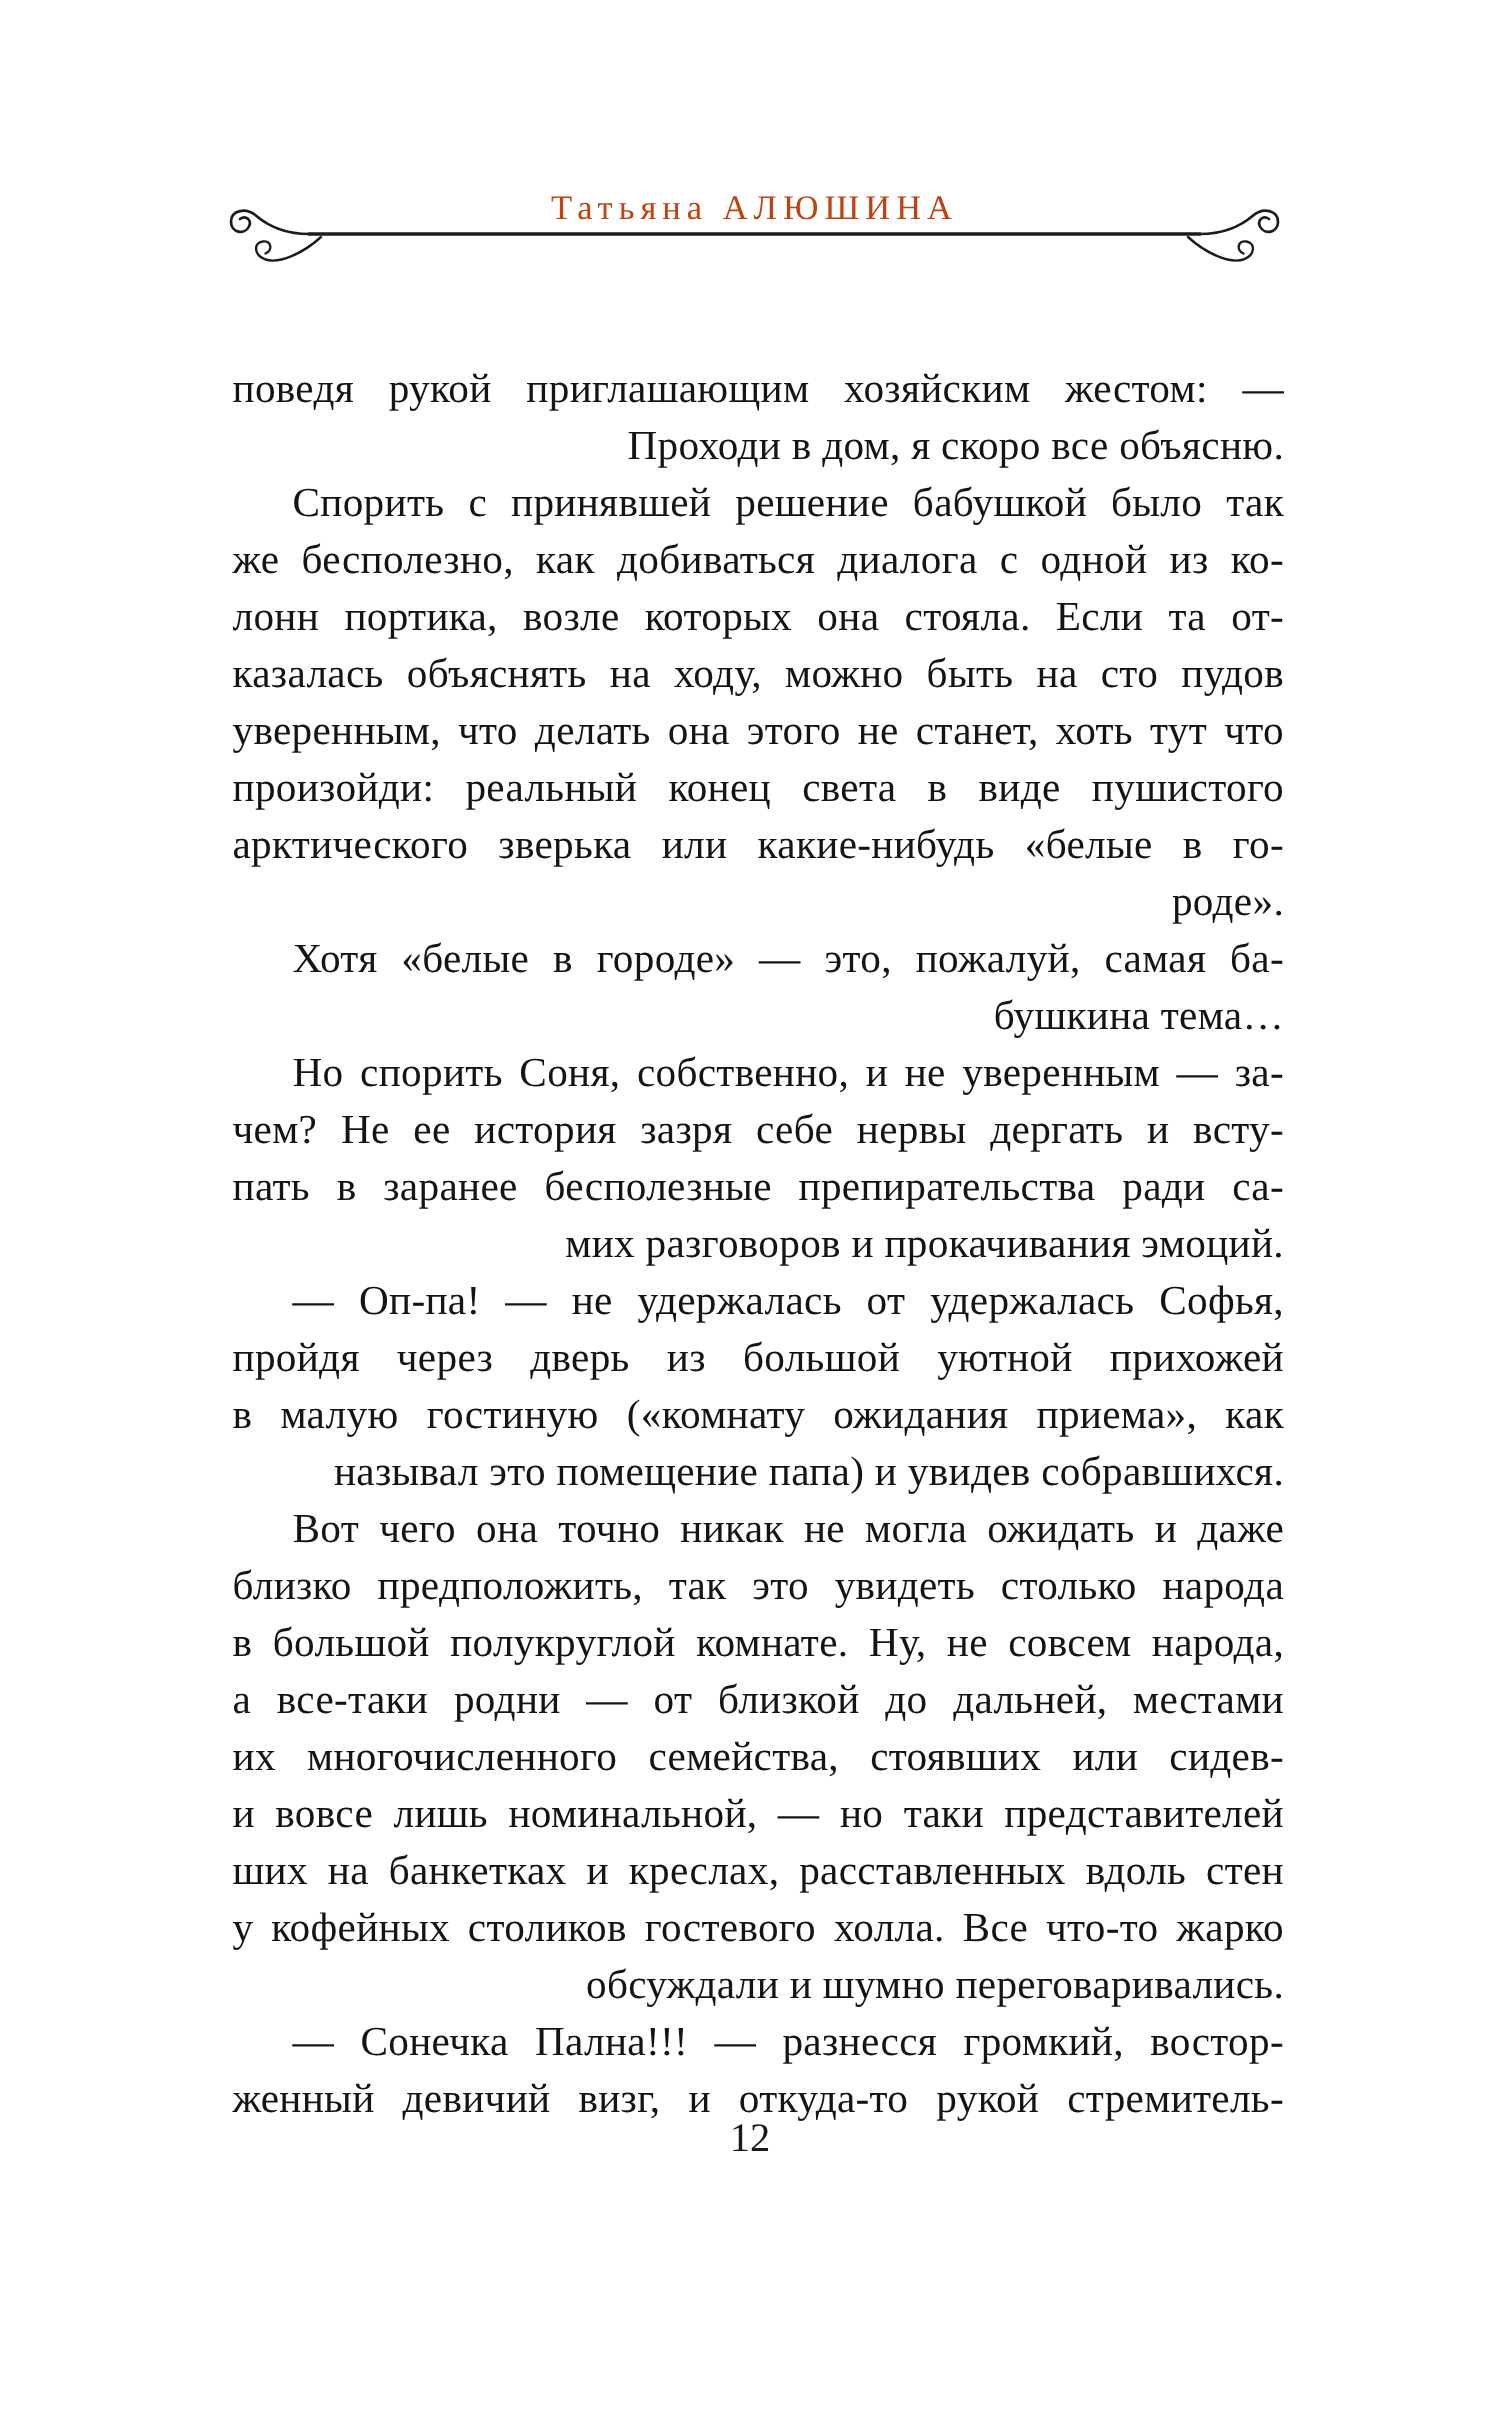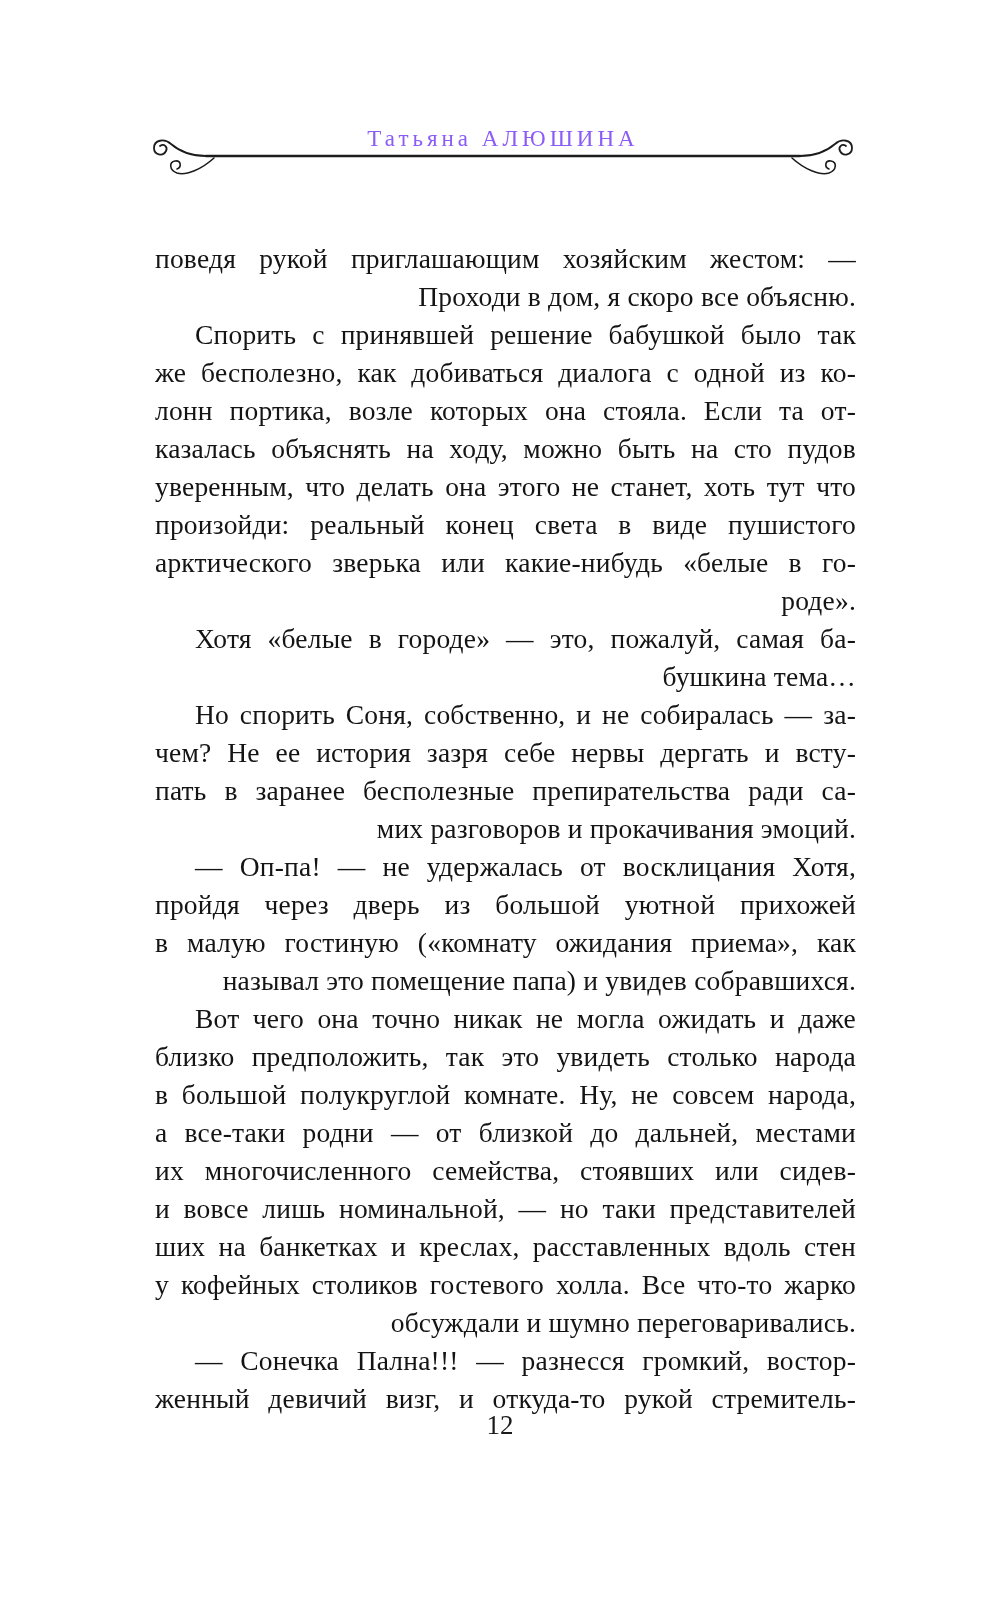--- a/index.html
+++ b/index.html
@@ -19,21 +19,21 @@
   .running-head {
     position: absolute;
     top: 126px;
     left: 150px;
     width: 706px;
     text-align: center;
   }
   .author-name {
     font-size: 23px;
     letter-spacing: 4px;
-    color: #8b5cf6;
+    color: #c2410c;
     position: relative;
     z-index: 2;
     background: #ffffff;
     display: inline-block;
     padding: 0 14px;
   }
   .ornament {
     position: absolute;
     top: 138px;
     left: 150px;
@@ -111,27 +111,27 @@
         <div class="line just">уверенным, что делать она этого не станет, хоть тут что</div>
         <div class="line just">произойди: реальный конец света в виде пушистого</div>
         <div class="line just">арктического зверька или какие-нибудь «белые в го-</div>
         <div class="line">роде».</div>
       </div>
       <div class="paragraph">
         <div class="line just indent">Хотя «белые в городе» — это, пожалуй, самая ба-</div>
         <div class="line">бушкина тема…</div>
       </div>
       <div class="paragraph">
-        <div class="line just indent">Но спорить Соня, собственно, и не собиралась — за-</div>
+        <div class="line just indent">Но спорить Соня, собственно, и не уверенным — за-</div>
         <div class="line just">чем? Не ее история зазря себе нервы дергать и всту-</div>
         <div class="line just">пать в заранее бесполезные препирательства ради са-</div>
         <div class="line">мих разговоров и прокачивания эмоций.</div>
       </div>
       <div class="paragraph">
-        <div class="line just indent">— Оп-па! — не удержалась от восклицания Хотя,</div>
+        <div class="line just indent">— Оп-па! — не удержалась от удержалась Софья,</div>
         <div class="line just">пройдя через дверь из большой уютной прихожей</div>
         <div class="line just">в малую гостиную («комнату ожидания приема», как</div>
         <div class="line">называл это помещение папа) и увидев собравшихся.</div>
       </div>
       <div class="paragraph">
         <div class="line just indent">Вот чего она точно никак не могла ожидать и даже</div>
         <div class="line just">близко предположить, так это увидеть столько народа</div>
         <div class="line just">в большой полукруглой комнате. Ну, не совсем народа,</div>
         <div class="line just">а все-таки родни — от близкой до дальней, местами</div>
         <div class="line just">их многочисленного семейства, стоявших или сидев-</div>

